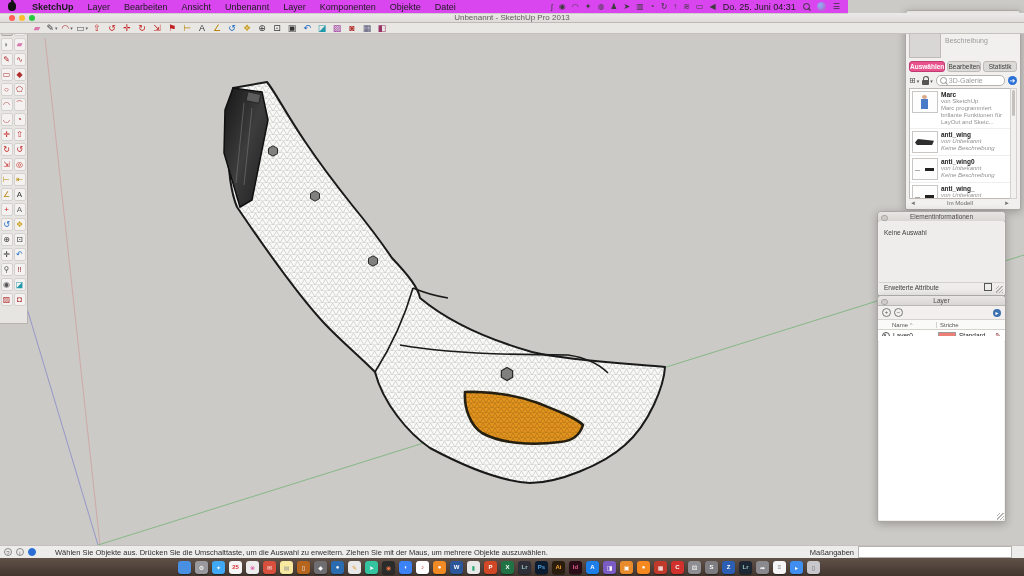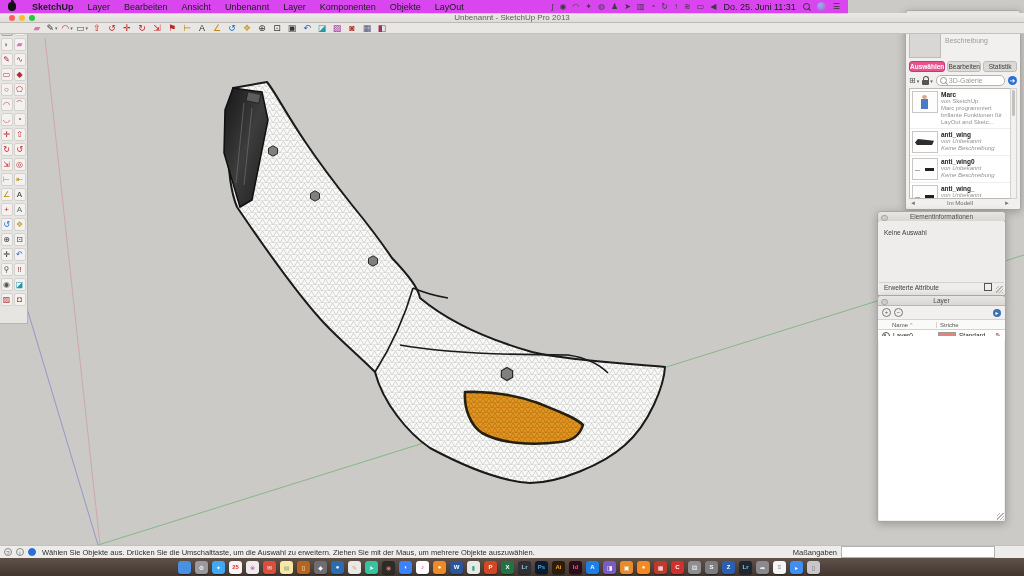--- a/index.html
+++ b/index.html
@@ -105,22 +105,22 @@
   .eye::after{content:"";position:absolute;left:1.2px;top:1.2px;width:2px;height:2px;background:#555;border-radius:50%;}
   .lname{width:45px;}
   .swatch{width:16px;height:6px;background:#ee7f76;border:1px solid #9a9a9a;margin-right:3px;}
   .pencil{margin-left:auto;margin-right:4px;color:#8a2b2b;font-size:7px;}
   .lempty{position:absolute;left:1px;right:1px;top:40px;bottom:1px;background:#fff;}
   
   #statusbar{position:absolute;left:0;top:545px;width:1024px;height:13px;background:#ececea;
              border-top:1px solid #c3c0bd;display:flex;align-items:center;font-size:7.5px;color:#2e2e2e;z-index:45;box-sizing:border-box;}
   .sbi{width:8px;height:8px;border:1px solid #8a8a8a;border-radius:50%;font-size:6px;line-height:8px;text-align:center;color:#6a6a6a;margin-left:4px;box-sizing:border-box;}
   .sbi.blue{background:#2a6fd6;border-color:#2a6fd6;color:#fff;}
-  #sb-hint{margin-left:6px;white-space:nowrap;}
-  #sb-right{margin-left:auto;display:flex;align-items:center;gap:4px;padding-right:29px;}
+  #sb-hint{margin-left:19px;white-space:nowrap;}
+  #sb-right{margin-left:auto;display:flex;align-items:center;gap:4px;padding-right:12px;}
   #measure-input{width:148px;height:8px;background:#fff;border:1px solid #b5b2af;font-size:7px;}
   
   #dock{position:absolute;left:0;top:558px;width:1024px;height:18px;
         background:linear-gradient(rgba(88,72,62,.92),rgba(58,45,38,.95));display:flex;align-items:center;gap:4px;
         padding-left:178px;box-sizing:border-box;z-index:60;}
   .dicon{width:13px;height:13px;border-radius:3px;flex:none;display:flex;align-items:center;justify-content:center;
          font-size:6px;font-weight:bold;color:#fff;box-shadow:0 1px 1px rgba(0,0,0,.4);}
 </style>
 </head>
 <body>
@@ -129,40 +129,40 @@
   <span class="apple"></span>
   <div id="menu-items">
       <span class="app">SketchUp</span>
       <span>Layer</span>
       <span>Bearbeiten</span>
       <span>Ansicht</span>
       <span>Unbenannt</span>
       <span>Layer</span>
       <span>Komponenten</span>
       <span>Objekte</span>
-      <span>LayOut</span>
+      <span>Datei</span>
     </div>
   <div id="mb-right">
     <span id="mb-status" style="display:flex;gap:6px;">
         <span class="st">ʃ</span>
         <span class="st">◉</span>
         <span class="st">◠</span>
         <span class="st">✦</span>
         <span class="st">◍</span>
         <span class="st">♟</span>
         <span class="st">➤</span>
         <span class="st">▥</span>
         <span class="st">◔</span>
         <span class="st">↻</span>
         <span class="st">↑</span>
         <span class="st">≋</span>
         <span class="st">▭</span>
         <span class="st">◀</span>
       </span>
-    <span id="mb-clock">Do. 25. Juni 11:31</span>
+    <span id="mb-clock">Do. 25. Juni 04:31</span>
     <span class="mag"></span>
     <span class="siri"></span>
     <span style="font-size:8px;color:#333;">☰</span>
   </div>
 </div>
 
 <div id="titlebar">
   <span class="tl" id="tl-close" style="left: 9px; background: rgb(255, 95, 87);"></span>
   <span class="tl" id="tl-min" style="left: 19px; background: rgb(254, 188, 46);"></span>
   <span class="tl" id="tl-max" style="left: 29px; background: rgb(40, 200, 64);"></span>

